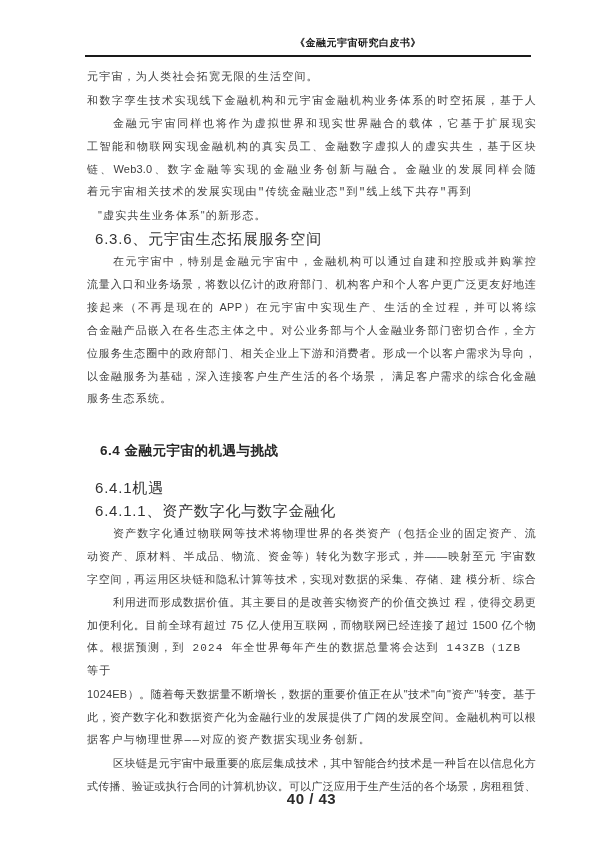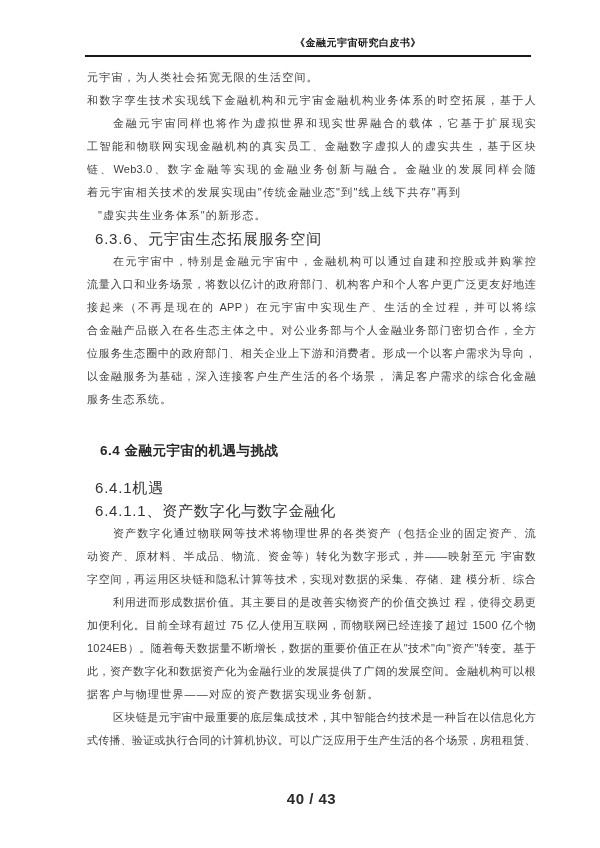--- a/index.html
+++ b/index.html
@@ -27,21 +27,21 @@
     position:absolute;top:55px;left:85px;width:446px;height:1.5px;
     background:var(--rule-color);
   }
 
   
   .content{
     position:absolute;top:66px;left:87px;width:449px;
     font-size:11px;color:var(--body-text);
   }
   .line{line-height:23px;min-height:23px;white-space:pre-wrap;}
-  .plain{letter-spacing:1.2px;}
+  .plain{letter-spacing:1.2px;font-family:Liberation Mono, monospace;}
   .quote{padding-left:11px;letter-spacing:1.2px;}
   .fill{text-align:justify;text-align-last:justify;letter-spacing:0.2px;}
   .indent-fill{padding-left:26px;text-align:justify;text-align-last:justify;letter-spacing:0.2px;}
   .h3{padding-left:8px;font-size:15px;letter-spacing:0.8px;color:#333333;}
   .h2{
     padding-left:13px;font-size:13.5px;font-weight:bold;letter-spacing:0.5px;
     color:var(--heading-text);margin-top:28px;margin-bottom:14px;
   }
 
   
@@ -77,20 +77,21 @@
       <div class="line fill">以金融服务为基础，深入连接客户生产生活的各个场景， 满足客户需求的综合化金融</div>
       <div class="line plain">服务生态系统。</div>
       <div class="line h2">6.4 金融元宇宙的机遇与挑战</div>
       <div class="line h3">6.4.1机遇</div>
       <div class="line h3">6.4.1.1、资产数字化与数字金融化</div>
       <div class="line indent-fill">资产数字化通过物联网等技术将物理世界的各类资产（包括企业的固定资产、流</div>
       <div class="line fill">动资产、原材料、半成品、物流、资金等）转化为数字形式，并——映射至元 宇宙数</div>
       <div class="line fill">字空间，再运用区块链和隐私计算等技术，实现对数据的采集、存储、建 模分析、综合</div>
       <div class="line indent-fill">利用进而形成数据价值。其主要目的是改善实物资产的价值交换过 程，使得交易更</div>
       <div class="line fill">加便利化。目前全球有超过 75 亿人使用互联网，而物联网已经连接了超过 1500 亿个物</div>
+      <div class="line plain">体。根据预测，到 2024 年全世界每年产生的数据总量将会达到 143ZB（1ZB 等于</div>
       <div class="line fill">1024EB）。随着每天数据量不断增长，数据的重要价值正在从"技术"向"资产"转变。基于</div>
       <div class="line fill">此，资产数字化和数据资产化为金融行业的发展提供了广阔的发展空间。金融机构可以根</div>
       <div class="line plain">据客户与物理世界——对应的资产数据实现业务创新。</div>
       <div class="line indent-fill">区块链是元宇宙中最重要的底层集成技术，其中智能合约技术是一种旨在以信息化方</div>
       <div class="line fill">式传播、验证或执行合同的计算机协议。可以广泛应用于生产生活的各个场景，房租租赁、</div>
     </div>
 
   <div class="footer">40 / 43</div>
 
 </div>

